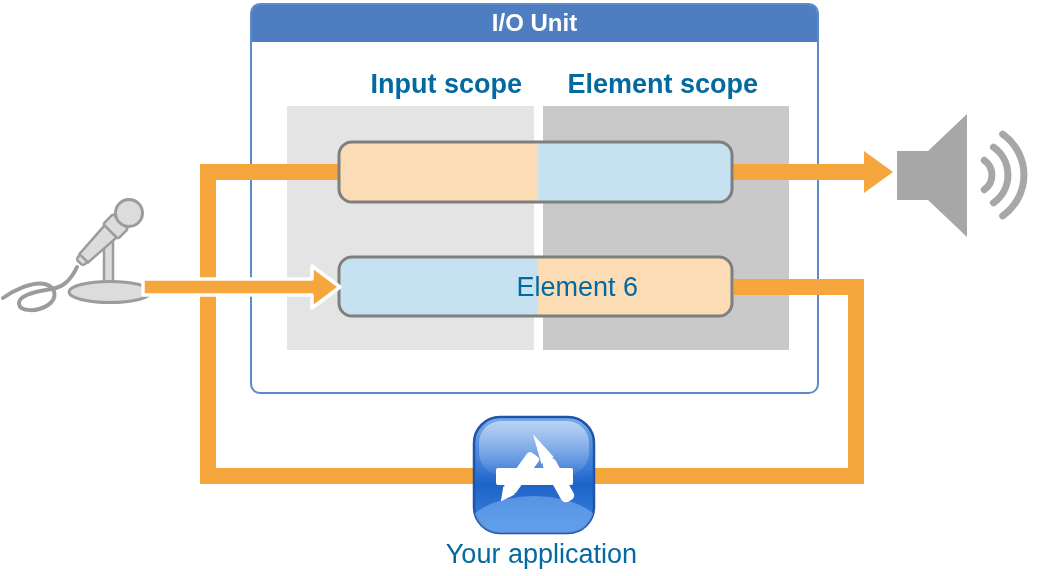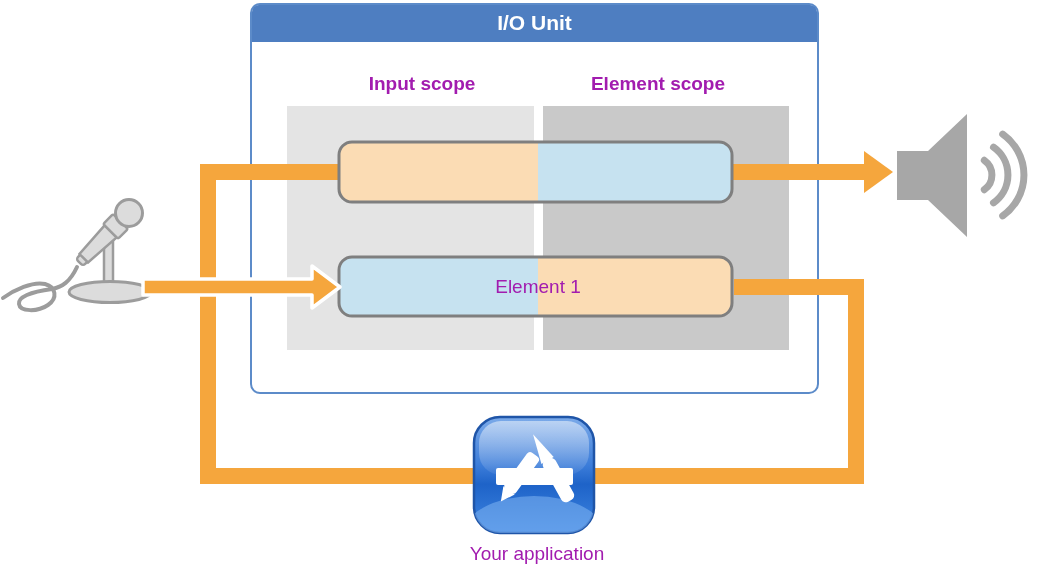--- a/index.html
+++ b/index.html
@@ -11,25 +11,25 @@
   .io-container{
     position:absolute;left:250px;top:3px;width:569px;height:391px;
     border:2px solid #5C8BC9;border-radius:10px;background:#ffffff;
     box-sizing:border-box;z-index:0;
   }
   .io-header{
     position:absolute;left:0;top:0;right:0;height:37px;
     border-radius:7px 7px 0 0;
   }
   .diagram-svg{position:absolute;left:0;top:0;z-index:1;pointer-events:none;}
-  .label{position:absolute;z-index:2;color:#a21caf;font-size:19px;line-height:24px;text-align:center;}
+  .label{position:absolute;z-index:2;color:#0369a1;font-size:27px;line-height:24px;text-align:right;}
   .label.bold{font-weight:bold;}
   .io-title{
     position:absolute;left:250px;top:10px;width:569px;z-index:2;
-    text-align:center;color:#ffffff;font-weight:bold;font-size:21px;line-height:26px;
+    text-align:center;color:#ffffff;font-weight:bold;font-size:24px;line-height:26px;
   }
 </style>
 </head>
 <body>
 
 <div class="stage">
 
   <div class="io-container">
     <div class="io-header" style="background: rgb(78, 126, 193);"></div>
   </div>
@@ -111,15 +111,15 @@
         <g transform="translate(534,436) rotate(-29)">
           <polygon points="0,-2 7,28 -7,28"></polygon>
           <rect x="-7" y="27" width="14" height="47" rx="5"></rect>
         </g>
       </g>
     </g>
   </svg>
 
   <div class="label bold" style="left:322px;top:72px;width:200px;">Input scope</div>
   <div class="label bold" style="left:558px;top:72px;width:200px;">Element scope</div>
-  <div class="label" style="left:438px;top:275px;width:200px;">Element 1</div>
+  <div class="label" style="left:438px;top:275px;width:200px;">Element 6</div>
   <div class="label" style="left:437px;top:542px;width:200px;">Your application</div>
 </div>
 
 </body></html>

